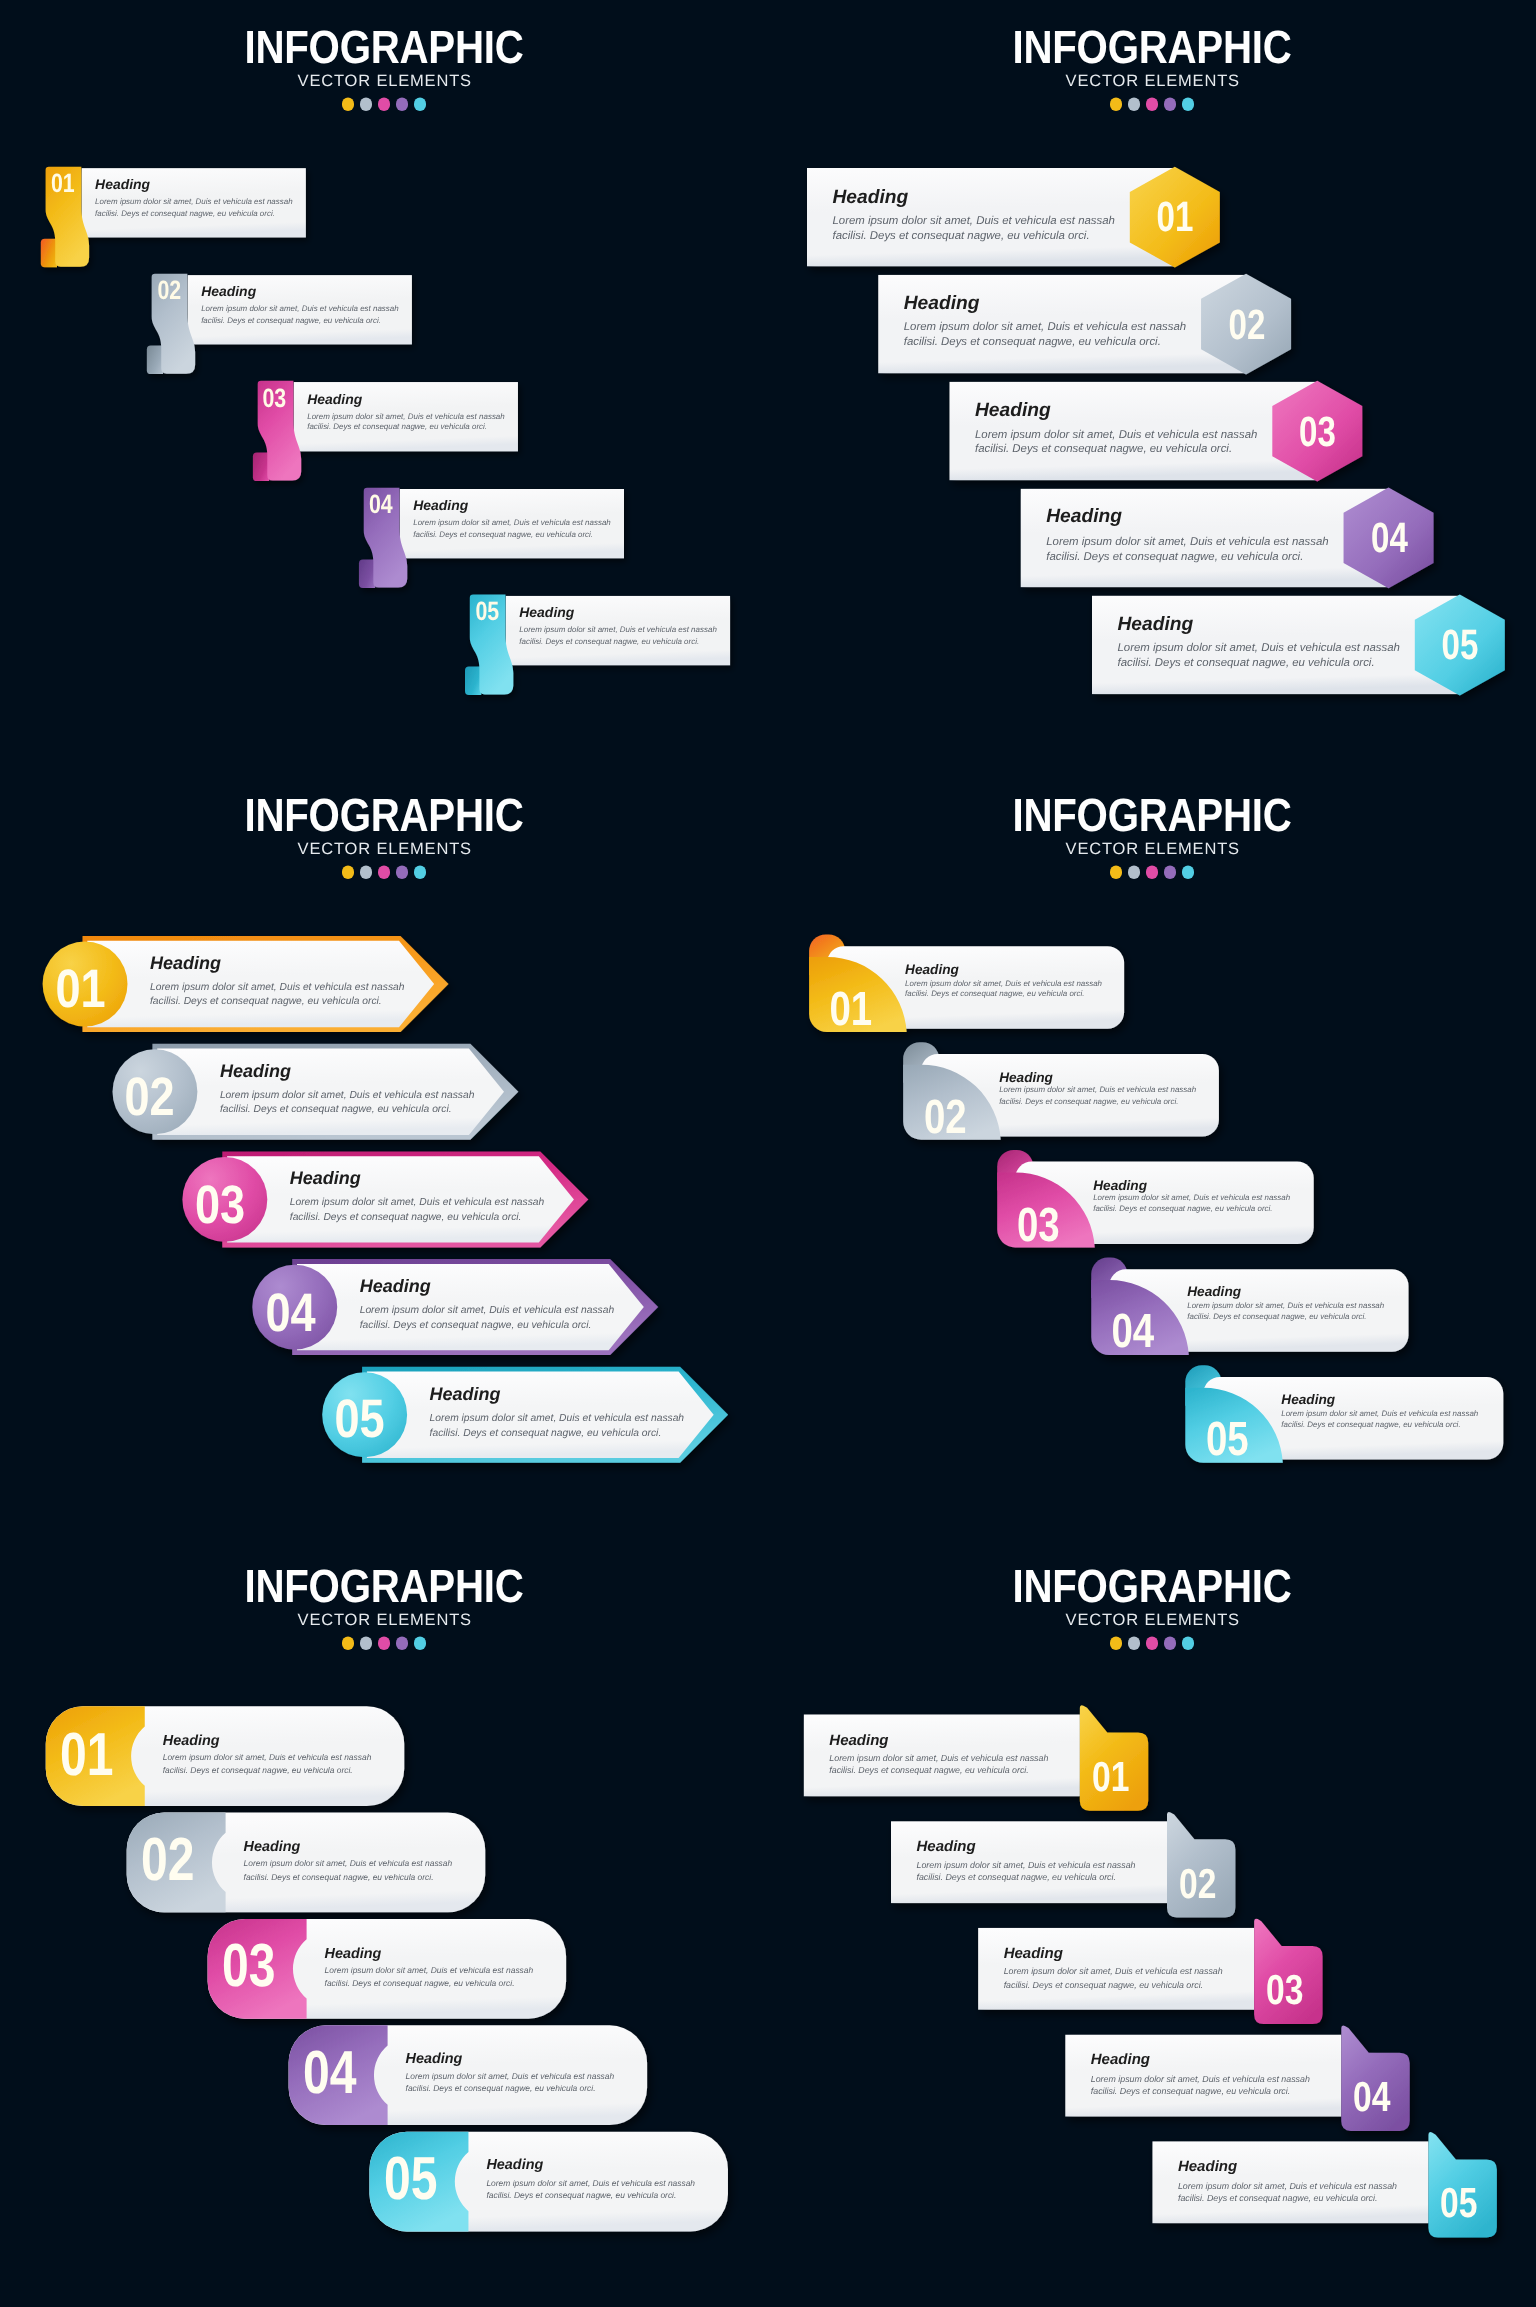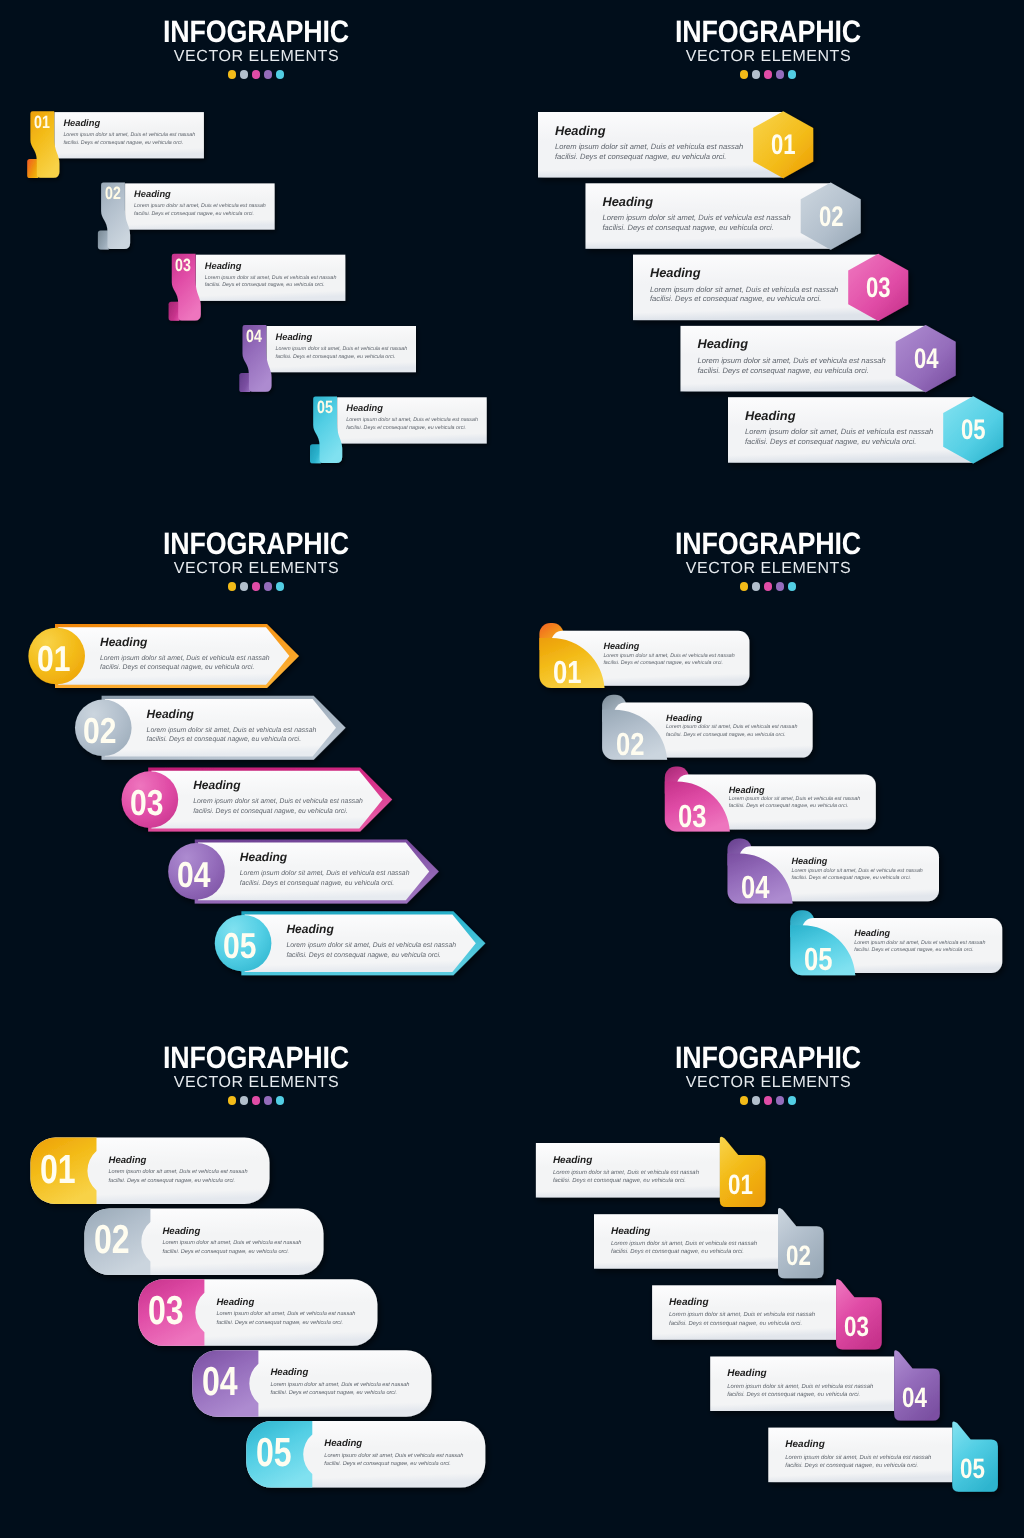--- a/index.html
+++ b/index.html
@@ -7,21 +7,21 @@
   body{width:1024px;height:1538px;background:#010e1b;overflow:hidden;
        font-family:"Liberation Sans",sans-serif;-webkit-font-smoothing:antialiased;text-rendering:geometricPrecision;}
   .page{position:relative;width:1024px;height:1204px;
         background:#010e1b;}
   .panel{position:absolute;width:512px;height:512px;overflow:hidden;}
 
   
   .ph{position:absolute;left:0;top:0;width:512px;text-align:center;}
   .ph-title{font-size:31px;font-weight:bold;color:#fefefe;letter-spacing:-0.2px;
             line-height:1;padding-top:16px;transform:scaleX(0.866);}
-  .ph-sub{font-size:16px;color:#e6eaee;letter-spacing:0.55px;padding-top:2px;line-height:1;padding-left:1px;}
+  .ph-sub{font-size:11px;color:#e6eaee;letter-spacing:0.55px;padding-top:2px;line-height:1;padding-left:1px;}
   .ph-dots{padding-top:5px;display:flex;justify-content:center;gap:3.6px;}
   .ph-dots i{display:block;width:8.5px;height:8.5px;border-radius:50%;}
 
   
   .hd{font-style:italic;font-weight:bold;color:#1d1d1d;position:absolute;white-space:nowrap;}
   .bd{font-style:italic;color:#5e646c;position:absolute;}
   .num{font-weight:bold;position:absolute;white-space:nowrap;transform-origin:left top;}
   svg{display:block;position:absolute;left:0;top:0;overflow:visible;}
 </style>
 </head>

